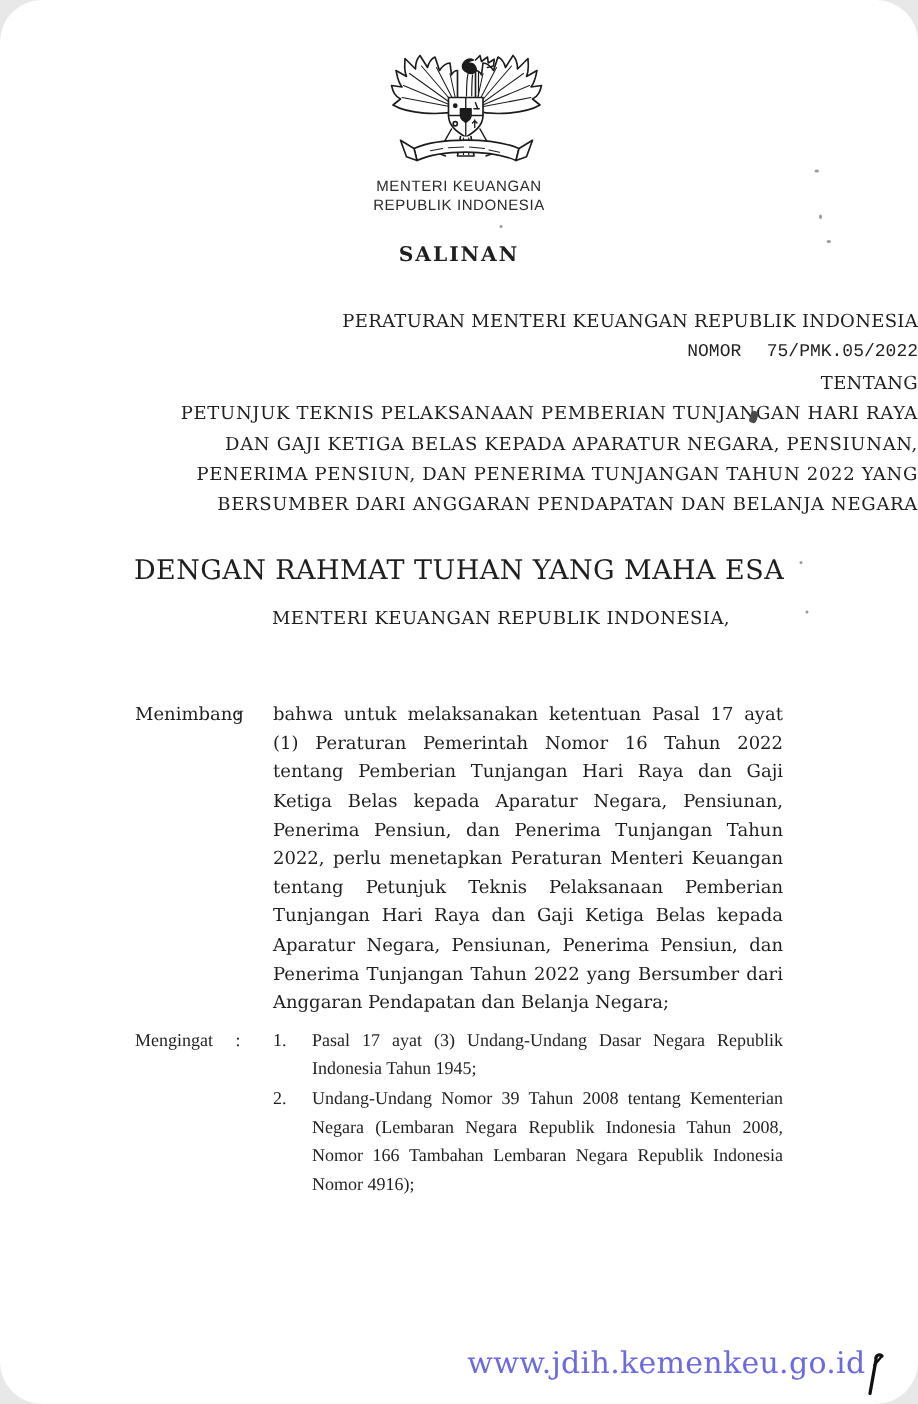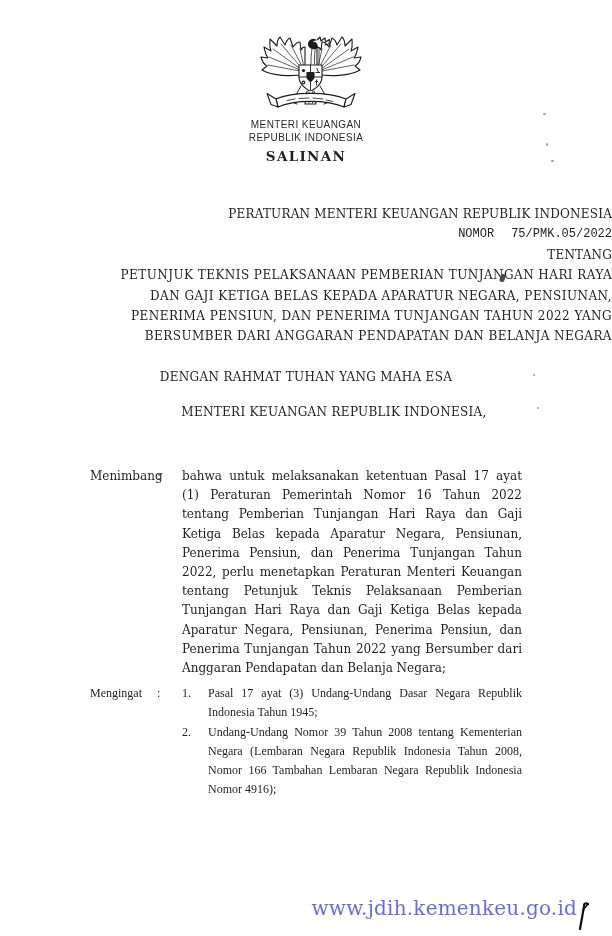--- a/index.html
+++ b/index.html
@@ -4,45 +4,46 @@
 <style>
   html,body{margin:0;padding:0;background:#e8e8e8;}
   .page{
     position:relative;
     width:612px;height:936px;
     margin:0 auto;
     background:#ffffff;
     font-family:"DejaVu Serif", serif;
     color:#1f1f1f;
     overflow:hidden;
+    border-radius:28px;
   }
   .abs{position:absolute;}
   .centered{left:0;width:612px;text-align:center;}
 
   
   .emblem{left:259px;top:36px;width:104px;height:74px;}
   .ministry{
     top:119px;
     font-family:"Liberation Sans", sans-serif;
     font-size:10px;line-height:12.5px;
     letter-spacing:.4px;color:#2a2a2a;
   }
   .salinan{
-    top:148px;
+    top:162px;
     font-size:13.5px;font-weight:bold;letter-spacing:1.3px;
   }
 
   
   .title-block{top:204px;font-size:12px;line-height:20.4px;letter-spacing:.2px;text-align:right;}
   .title-block div{white-space:nowrap;}
   .nomor-line{font-family:"Liberation Mono", monospace;font-size:12px;letter-spacing:0;}
   .nomor-line .gap{display:inline-block;width:17px;}
   .subject{letter-spacing:.45px;}
 
-  .invocation{top:370px;font-size:12px;letter-spacing:.3px;}
+  .invocation{top:370px;font-size:18px;letter-spacing:.3px;}
   .authority{top:405px;font-size:12px;letter-spacing:.3px;padding-left:28px;}
 
   
   .row{
     left:90px;width:432px;
     display:flex;align-items:flex-start;
     font-size:12px;line-height:19.2px;
   }
   .row .label{width:67px;flex:0 0 67px;}
   .row .colon{width:25px;flex:0 0 25px;}

